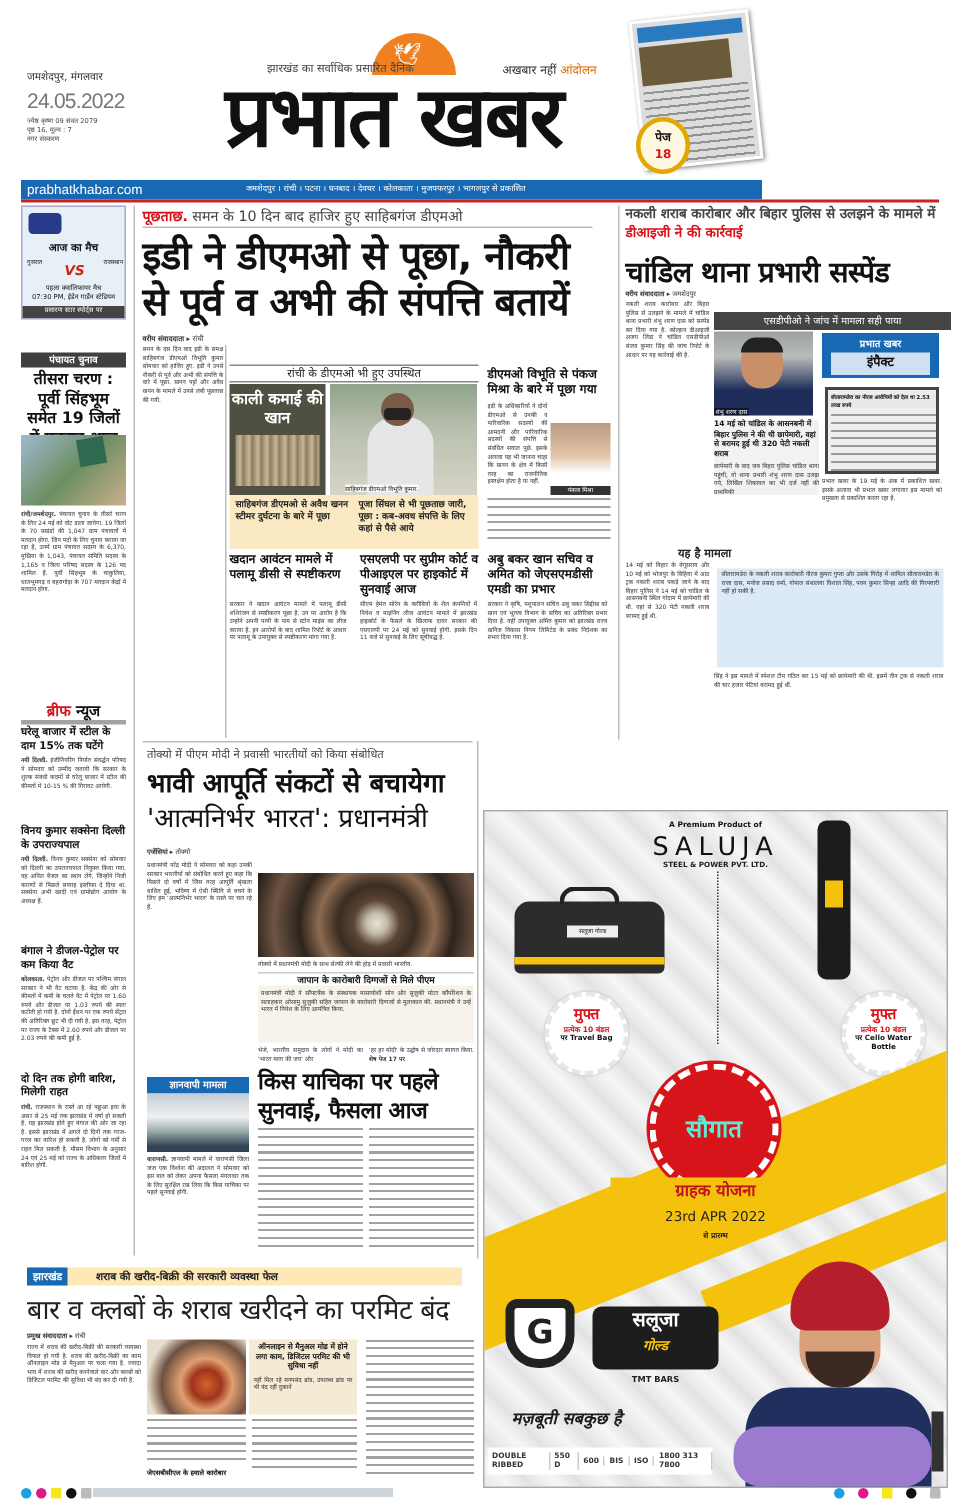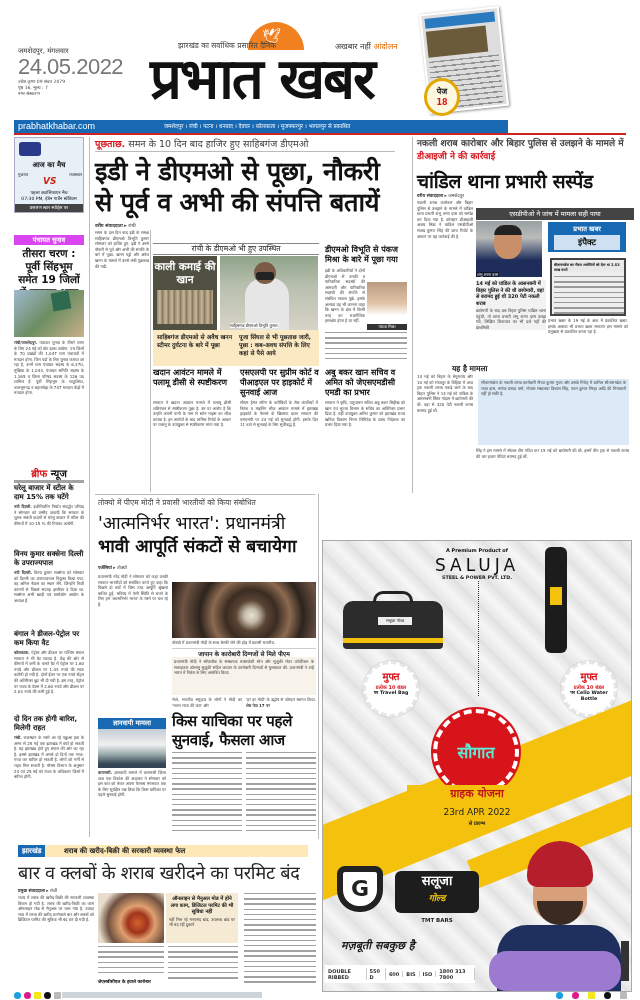--- a/index.html
+++ b/index.html
@@ -7,21 +7,21 @@
 body{font-family:"DejaVu Sans",sans-serif;color:#111;position:relative}
 .abs{position:absolute}
 .txt{font-size:4px;line-height:5.6px;color:#333;text-align:justify;overflow:hidden}
 .gline{background:repeating-linear-gradient(to bottom,#555 0,#555 1.4px,transparent 1.4px,transparent 5.2px);opacity:.55}
 .red{color:#d8141b}
 .hd{font-weight:bold;color:#111}
 .rule{background:#bbb}
 
 #mast-left{left:18px;top:46px;width:90px}
 #mast-left .city{font-size:7px;color:#333}
-#mast-left .date{font-size:22px;color:#777;font-family:"Liberation Sans",sans-serif;font-weight:300;letter-spacing:-.5px;line-height:24px}
+#mast-left .date{font-size:14px;color:#777;font-family:"Liberation Sans",sans-serif;font-weight:300;letter-spacing:-.5px;line-height:24px}
 #mast-left .small{font-size:4.5px;color:#444;line-height:6px}
 #tagline{left:178px;top:40px;font-size:7.5px;color:#444}
 #logo-title{left:150px;top:48px;font-size:56px;font-weight:bold;letter-spacing:-2px;line-height:60px;color:#111;font-family:"DejaVu Serif",serif}
 #sun{left:248px;top:22px;width:56px;height:28px;border-radius:56px 56px 0 0;background:#f08020;overflow:hidden}
 #bird{left:262px;top:27px;font-size:15px;color:#fff}
 #slogan{left:335px;top:40px;font-size:8px;color:#333}
 #slogan .org{color:#e36a00}
 #thumb{left:424px;top:10px;width:80px;height:100px;background:#ddd;transform:rotate(-6deg);border:2px solid #fff;box-shadow:1px 1px 3px #888}
 #thumb .t1{position:absolute;left:3px;top:3px;width:70px;height:10px;background:#2a7ac0}
 #thumb .t2{position:absolute;left:3px;top:16px;width:60px;height:26px;background:#6b5b3a}
@@ -34,21 +34,21 @@
 #redline{left:14px;top:133px;width:612px;height:1.5px;background:#c22}
 
 #ipl{left:14px;top:137px;width:70px;height:76px;background:#e7f0f7;border:1px solid #aac}
 #ipl .lg{position:absolute;left:4px;top:4px;width:22px;height:14px;background:#2a3a8a;border-radius:3px}
 #ipl .t{position:absolute;left:0;top:22px;width:100%;text-align:center;font-size:7px;font-weight:bold}
 #ipl .teams{position:absolute;left:3px;top:34px;width:64px;font-size:4px;display:flex;justify-content:space-between}
 #ipl .vs{position:absolute;left:28px;top:38px;font-size:9px;font-weight:bold;color:#c21;font-style:italic}
 #ipl .sub{position:absolute;left:0;top:52px;width:100%;text-align:center;font-size:4.5px;line-height:6px}
 #ipl .foot{position:absolute;left:0;bottom:0;width:100%;height:8px;background:#444;color:#fff;font-size:4.5px;text-align:center;line-height:8px}
 .left-col{left:14px;width:70px}
-.redtag{background:#d946ef;color:#fff;font-size:6.5px;text-align:center;line-height:10px;font-weight:bold}
+.redtag{background:#404040;color:#fff;font-size:6.5px;text-align:center;line-height:10px;font-weight:bold}
 #panchayat-head{top:235px;height:10px}
 #panchayat-title{top:247px;font-size:10.5px;line-height:13px;text-align:center;font-weight:bold}
 #panchayat-photo{top:290px;height:47px;background:linear-gradient(135deg,#9fb9d0,#6c8e62 50%,#cbb08a);}
 #panchayat-photo .box{position:absolute;left:38px;top:2px;width:18px;height:18px;background:#2e6a50;transform:rotate(-10deg)}
 #brief{top:466px;font-size:10px;font-weight:bold;text-align:center;border-bottom:3px solid #a3a3a3}
 .lh{font-size:7px;line-height:9px;font-weight:bold}
 
 .vline{width:1px;background:#bbb}
 
 #kicker{left:95px;top:137px;font-size:9.5px;color:#444}
@@ -281,22 +281,22 @@
 <div class="abs" id="yeh-mamla">यह है मामला</div>
 <div class="abs txt" style="left:417px;top:374px;width:56px;height:80px">14 मई को बिहार के बेगूसराय और 10 मई को भोजपुर के बिहिया में आठ ट्रक नकली शराब पकड़े जाने के बाद बिहार पुलिस ने 14 मई को चांडिल के आसनबनी स्थित गोदाम में छापेमारी की थी. वहां से 320 पेटी नकली शराब बरामद हुई थी.</div>
 <div class="abs" id="sita-box">
     <div class="txt" style="padding:1px 3px">सीतारामडेरा के नकली शराब कारोबारी नीरज कुमार गुप्ता और उसके गिरोह में शामिल सीतारामडेरा के राजा दास, मनोज प्रसाद वर्मा, गोपाल संथालया विशाल सिंह, पवन कुमार सिन्हा आदि की गिरफ्तारी नहीं हो सकी है.</div>
   </div>
 <div class="abs txt" style="left:476px;top:448px;width:153px;height:14px">सिंह ने इस मामले में स्पेशल टीम गठित कर 15 मई को छापेमारी की थी. इसमें तीन ट्रक से नकली शराब की चार हजार पेटियां बरामद हुई थीं.</div>
 
 <div class="abs rule" style="left:95px;top:494px;width:220px;height:1px"></div>
 <div class="abs" id="tokyo-kicker">तोक्यो में पीएम मोदी ने प्रवासी भारतीयों को किया संबोधित</div>
 <div class="abs" id="tokyo-head">
+    <div>भावी आपूर्ति संकटों से बचायेगा</div>
     <div style="font-weight:normal">'आत्मनिर्भर भारत': प्रधानमंत्री</div>
-    <div>भावी आपूर्ति संकटों से बचायेगा</div>
   </div>
 <div class="abs" id="tokyo-byline"><b>एजेंसियां</b> ▸ <span>तोक्यो</span></div>
 <div class="abs txt" style="left:98px;top:574px;width:70px;height:138px">प्रधानमंत्री नरेंद्र मोदी ने सोमवार को कहा उनकी सरकार भारतीयों को संबोधित करते हुए कहा कि पिछले दो वर्षों में जिस तरह आपूर्ति श्रृंखला बाधित हुई, भविष्य में ऐसी स्थिति से बचने के लिए हम 'आत्मनिर्भर भारत' के रास्ते पर चल रहे हैं.</div>
 <div class="abs" id="tokyo-photo"></div>
 <div class="abs" id="tokyo-cap">तोक्यो में प्रधानमंत्री मोदी के साथ सेल्फी लेने की होड़ में प्रवासी भारतीय.</div>
 <div class="abs" id="japan-head">जापान के कारोबारी दिग्गजों से मिले पीएम</div>
 <div class="abs txt" id="japan-box" style="padding:2px">प्रधानमंत्री मोदी ने सॉफ्टबैंक के संस्थापक मासायोशी सोन और सुजुकी मोटर कॉर्पोरेशन के सलाहकार ओसामु सुजुकी सहित जापान के कारोबारी दिग्गजों से मुलाकात की. प्रधानमंत्री ने उन्हें भारत में निवेश के लिए आमंत्रित किया.</div>
 <div class="abs txt" style="left:172px;top:697px;width:70px;height:12px">भेजे, भारतीय समुदाय के लोगों ने मोदी का 'भारत माता की जय' और</div>
 <div class="abs txt" style="left:246px;top:697px;width:70px;height:12px"><span>'हर हर मोदी' के उद्घोष से जोरदार स्वागत किया.</span> <b>शेष पेज 17 पर</b></div>
 

